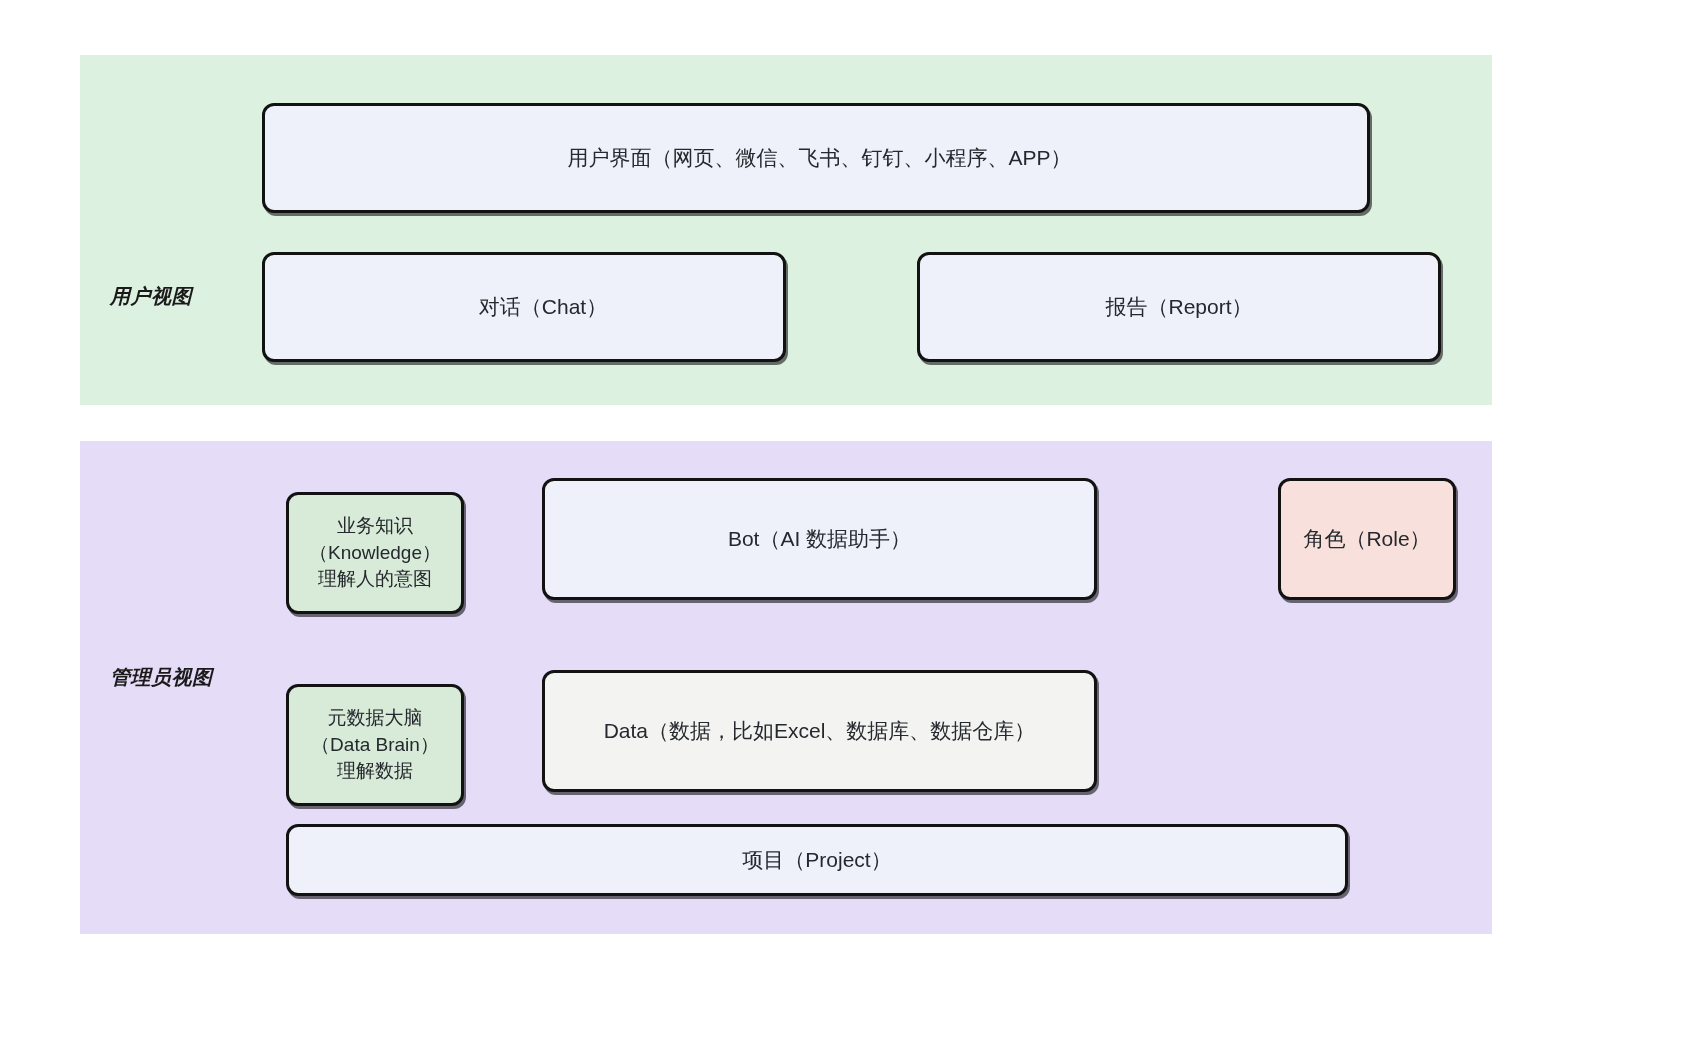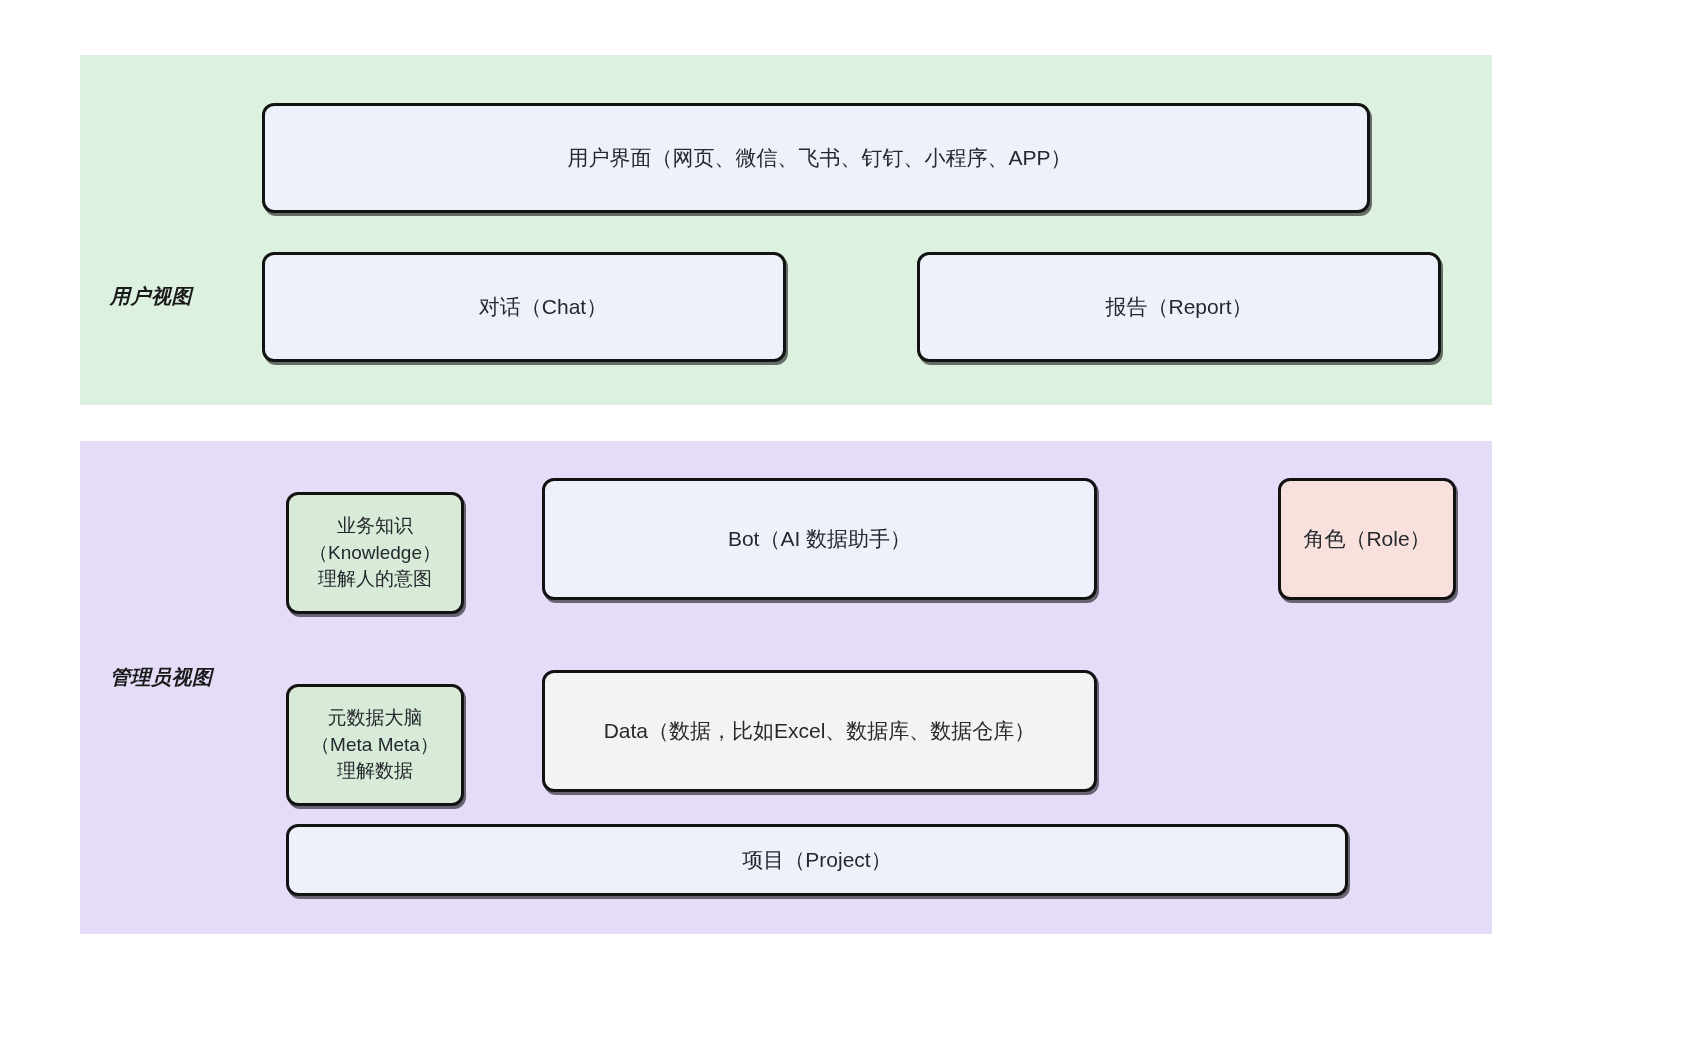--- a/index.html
+++ b/index.html
@@ -193,21 +193,21 @@
     <div class="node fill-blue n-bot">
       <span class="line">Bot（AI 数据助手）</span>
     </div>
 
     <div class="node fill-pink n-role">
       <span class="line">角色（Role）</span>
     </div>
 
     <div class="node fill-green n-metabrain">
       <span class="line">元数据大脑</span>
-      <span class="line">（Meta Meta）</span>
+      <span class="line">（Data Brain）</span>
       <span class="line">理解数据</span>
     </div>
 
     <div class="node fill-gray n-data">
       <span class="line">Data（数据，比如Excel、数据库、数据仓库）</span>
     </div>
 
 
     <div class="node fill-blue n-project">
       <span class="line">项目（Project）</span>

